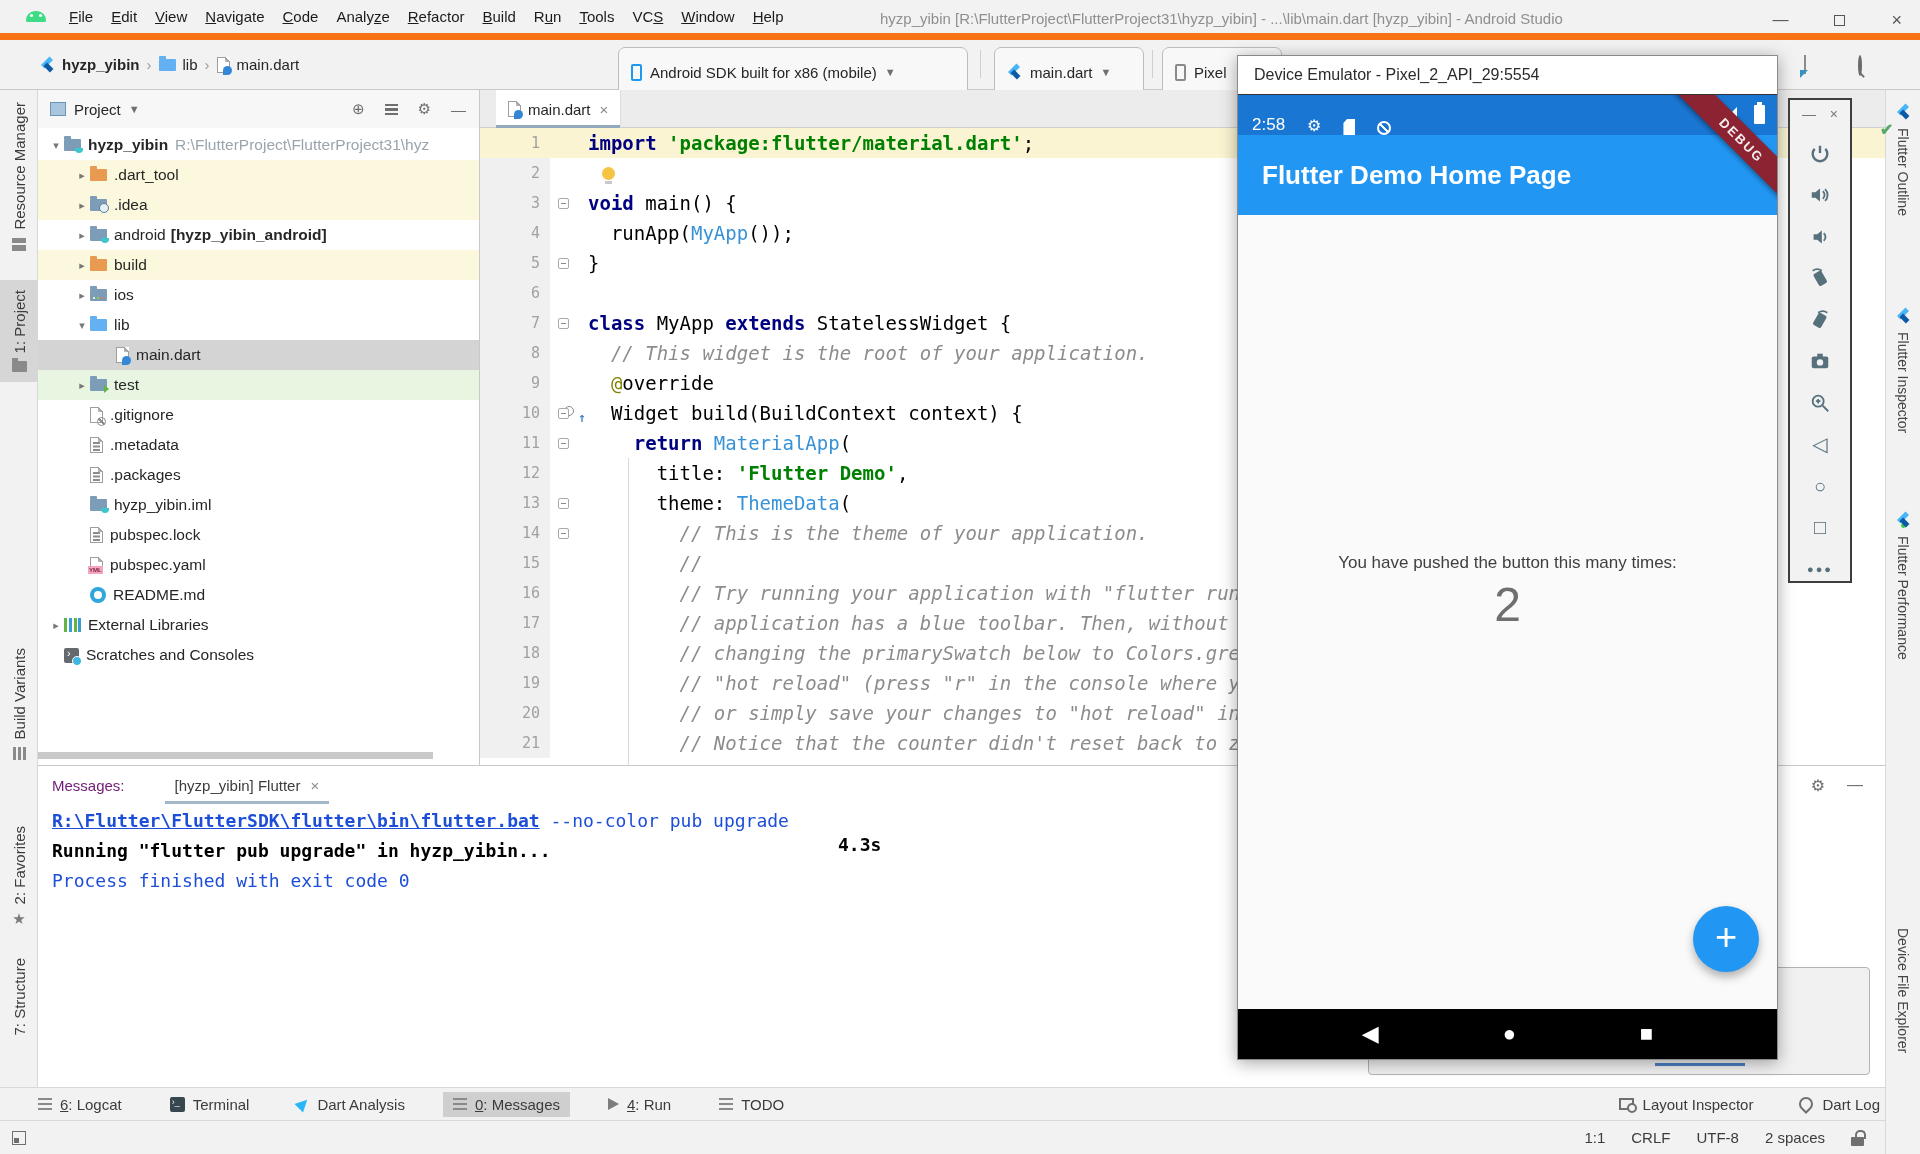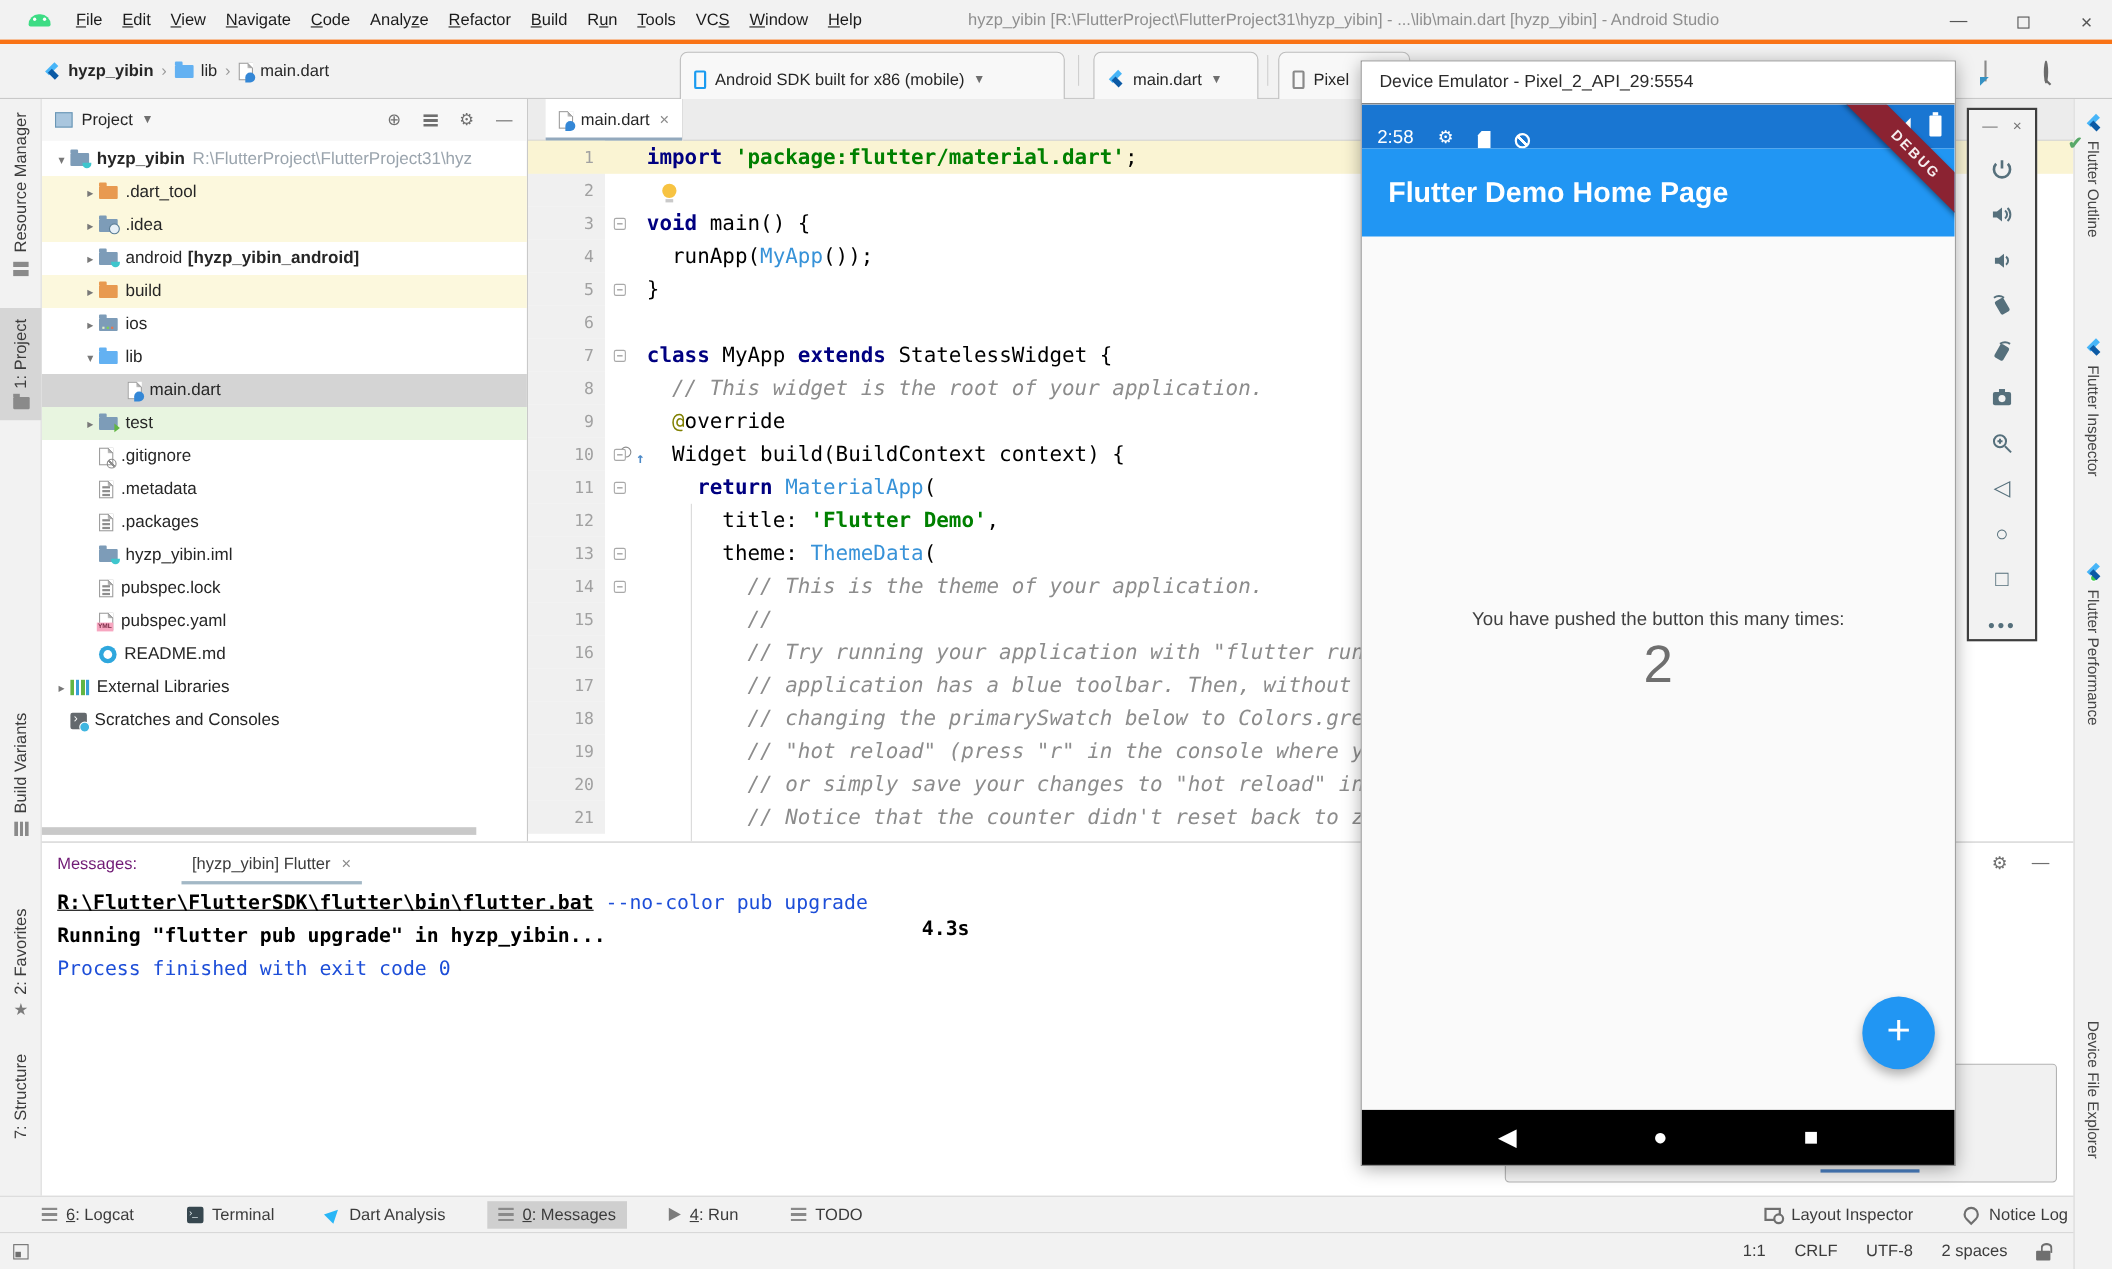--- a/index.html
+++ b/index.html
@@ -3,21 +3,21 @@
 <meta charset="utf-8">
 <style>
   * { margin:0; padding:0; box-sizing:border-box; }
   html,body { width:1920px; height:1154px; overflow:hidden; background:#fff;
     font-family:"Liberation Sans", sans-serif; }
   .abs { position:absolute; }
   #app { position:relative; width:1920px; height:1154px; background:#fff; }
 
   
   #menubar { left:0; top:0; width:1920px; height:40px; background:#f2f2f2;
-    display:flex; align-items:center; border-bottom:4px solid #f97316; }
+    display:flex; align-items:center; border-bottom:7px solid #f97316; }
   .ic-android { width:20px; height:11px; background:#3ddc84; border-radius:10px 10px 2px 2px;
     position:relative; margin:0 14px 0 26px; }
   .ic-android::before { content:""; position:absolute; left:4px; top:3px; width:3px; height:3px;
     background:#fff; border-radius:50%; box-shadow:9px 0 0 #fff; }
   .menu-item { padding:4px 9px; font-size:15px; color:#1b1b1b; cursor:default; }
   .menu-item u { text-decoration:underline; }
   #win-title { position:absolute; left:880px; top:10px; font-size:15px; color:#8f8f8f; white-space:nowrap; }
   #win-controls { position:absolute; right:18px; top:0; height:40px; display:flex; gap:46px;
     align-items:center; color:#555; }
   .wc-box { width:11px; height:11px; border:1px solid #555; }
@@ -148,21 +148,21 @@
 
   
   #messages { left:38px; top:765px; width:1847px; height:322px; background:#fff; border-top:1px solid #c9c9c9; }
   #msg-header { position:absolute; left:0; top:0; width:100%; height:38px; display:flex; align-items:center; }
   #msg-label { font-size:15px; color:#701a75; margin-left:14px; }
   #msg-tab { position:relative; margin-left:40px; height:38px; display:flex; align-items:center; gap:8px;
     padding:0 10px; font-size:15px; color:#3c3c3c; }
   #msg-tab::after { content:""; position:absolute; left:0; bottom:0; width:100%; height:3px; background:#a3b8c6; }
   #msg-icons { position:absolute; right:22px; top:0; height:38px; display:flex; gap:22px; align-items:center; color:#6f6f6f; }
   .mline { position:absolute; left:14px; font:18px/26px "DejaVu Sans Mono",monospace; white-space:pre; }
-  .mlink { color:#000000; font-weight:bold; text-decoration:underline; }
+  .mlink { color:#1d4ed8; font-weight:bold; text-decoration:underline; }
   .mnavy { color:#1d4ed8; font-weight:normal; }
   .mblack { color:#000; font-weight:bold; }
   #msg-time { position:absolute; left:800px; top:68px; font:18px "DejaVu Sans Mono",monospace; color:#000; font-weight:bold; }
 
   
   #bottom-bar { left:0; top:1087px; width:1920px; height:33px; background:#f2f2f2; border-top:1px solid #d8d8d8;
     display:flex; align-items:center; }
   .btab { display:flex; align-items:center; gap:8px; font-size:15px; color:#3c3c3c; padding:4px 10px; margin-left:28px; }
   .btab.active { background:#cfcfcf; }
   .btab u { text-decoration:underline; }
@@ -619,21 +619,21 @@
           <span>TODO</span>
         </div>
       </div>
     <div id="bottom-right">
       <div class="brt">
         <span class="ic-li"></span>
         <span>Layout Inspector</span>
       </div>
       <div class="brt">
         <span class="ic-el"></span>
-        <span>Notice Log</span>
+        <span>Dart Log</span>
       </div>
     </div>
   </div>
 
   <div class="abs" id="status-bar">
     <span class="ic-twin"></span>
     <div id="status-right">
       <span id="st-items" style="display:flex;gap:26px">
           <span>1:1</span>
           <span>CRLF</span>

